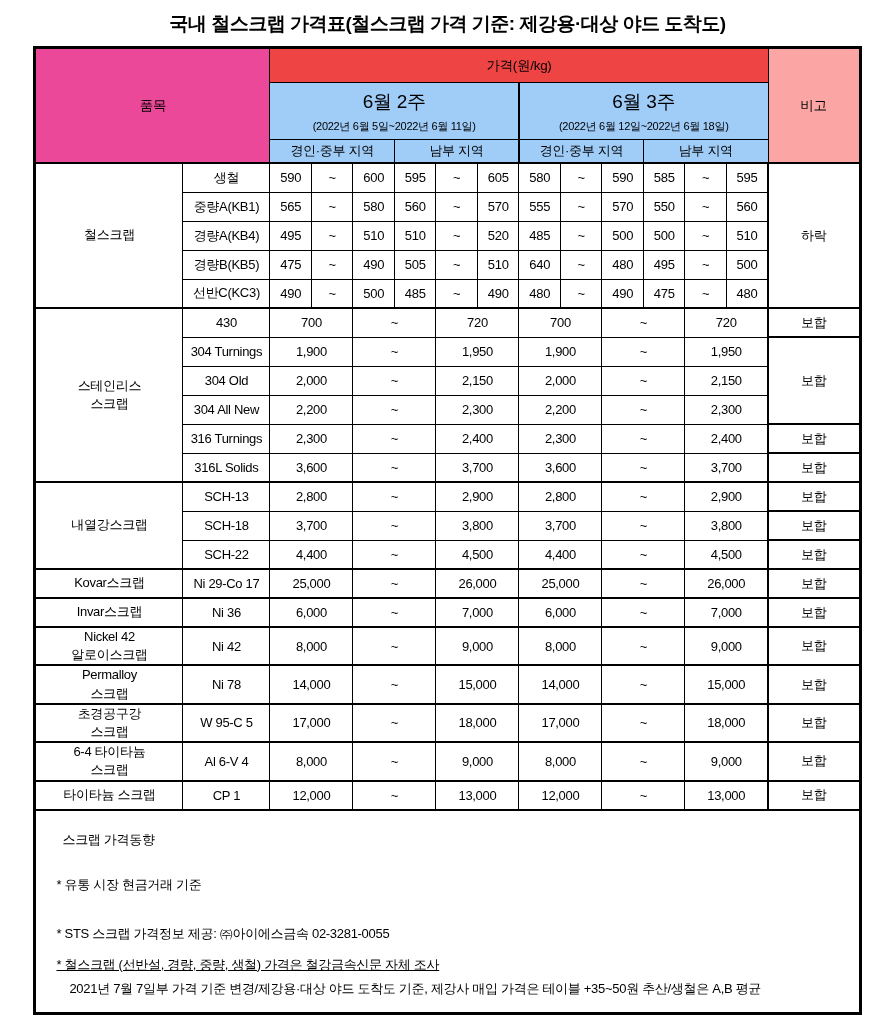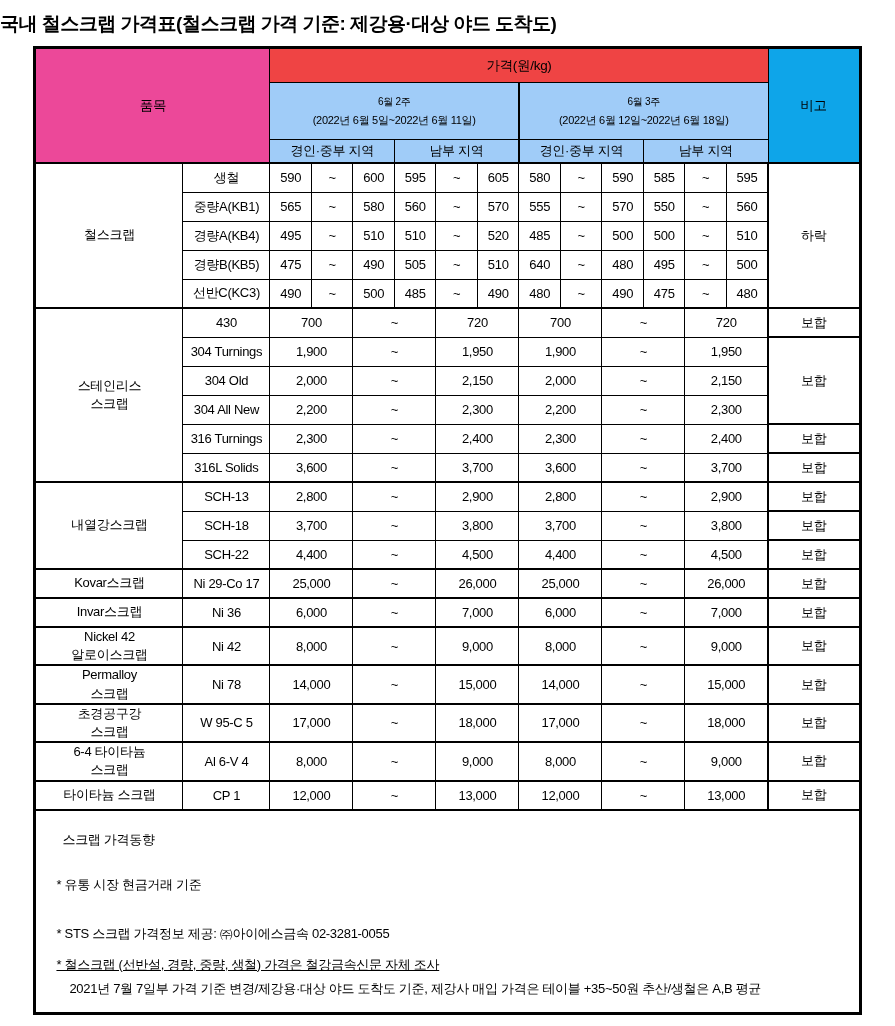--- a/index.html
+++ b/index.html
@@ -2,35 +2,35 @@
 <html><head>
 <meta charset="utf-8">
 <style>
   html,body{margin:0;padding:0;}
   body{
     width:895px;height:1026px;background:#ffffff;color:#000;
     font-family:"Liberation Sans","DejaVu Sans",sans-serif;
     -webkit-font-smoothing:antialiased;
   }
   .page-title{
-    font-weight:bold;font-size:19px;
+    text-align:center;font-weight:bold;font-size:19px;
     padding:11px 0 9px 0;letter-spacing:-0.5px;
   }
   table.price-table{
     border-collapse:collapse;table-layout:fixed;
     width:825px;margin:0 auto;border:3px solid #000;
   }
   td{
     border:1px solid #000;text-align:center;vertical-align:middle;
     font-size:13px;padding:0;overflow:hidden;letter-spacing:-0.3px;
   }
   tr.hr1 td{height:33px;font-size:13.5px;}
   tr.hr2 td{height:56px;}
   tr.hr3 td{height:22px;border-bottom:2px solid #000;}
-  .week-label{font-size:10px;}
+  .week-label{font-size:19px;}
   .week-range{font-size:11px;margin-top:4px;white-space:nowrap;}
   .wk2{border-left:2px solid #000;margin-left:43px;}
   tr.drow{height:29px;}
   .st{border-top:2px solid #000;}
   .label-cell{line-height:1.4;}
   .num-cell{white-space:nowrap;}
   .remark-cell{border:2px solid #000;}
   .notes-cell{
     border-top:2px solid #000;text-align:left;vertical-align:top;
     height:183px;
@@ -62,21 +62,21 @@
       <col style="width:41.5px;">
     <col style="width:41.5px;">
       <col style="width:41.5px;">
       <col style="width:41.5px;">
     <col style="width:92px;">
   </colgroup>
   <thead>
     <tr class="hr1">
       <td class="hd" colspan="2" rowspan="3" style="background-color: #ec4899;">품목</td>
       <td class="hd" colspan="12" style="background-color: #ef4444;">가격(원/kg)</td>
-      <td class="hd" rowspan="3" style="background-color: #0ea5e9;">비고</td>
+      <td class="hd" rowspan="3" style="background-color: #fca5a5;">비고</td>
     </tr>
     <tr class="hr2">
       <td class="hd" colspan="6" style="background-color: rgb(160, 204, 248);">
         <div class="week-label">6월 2주</div>
         <div class="week-range">(2022년 6월 5일~2022년 6월 11일)</div>
       </td>
       <td class="hd wk2" colspan="6" style="background-color: rgb(160, 204, 248);">
         <div class="week-label">6월 3주</div>
         <div class="week-range">(2022년 6월 12일~2022년 6월 18일)</div>
       </td>

